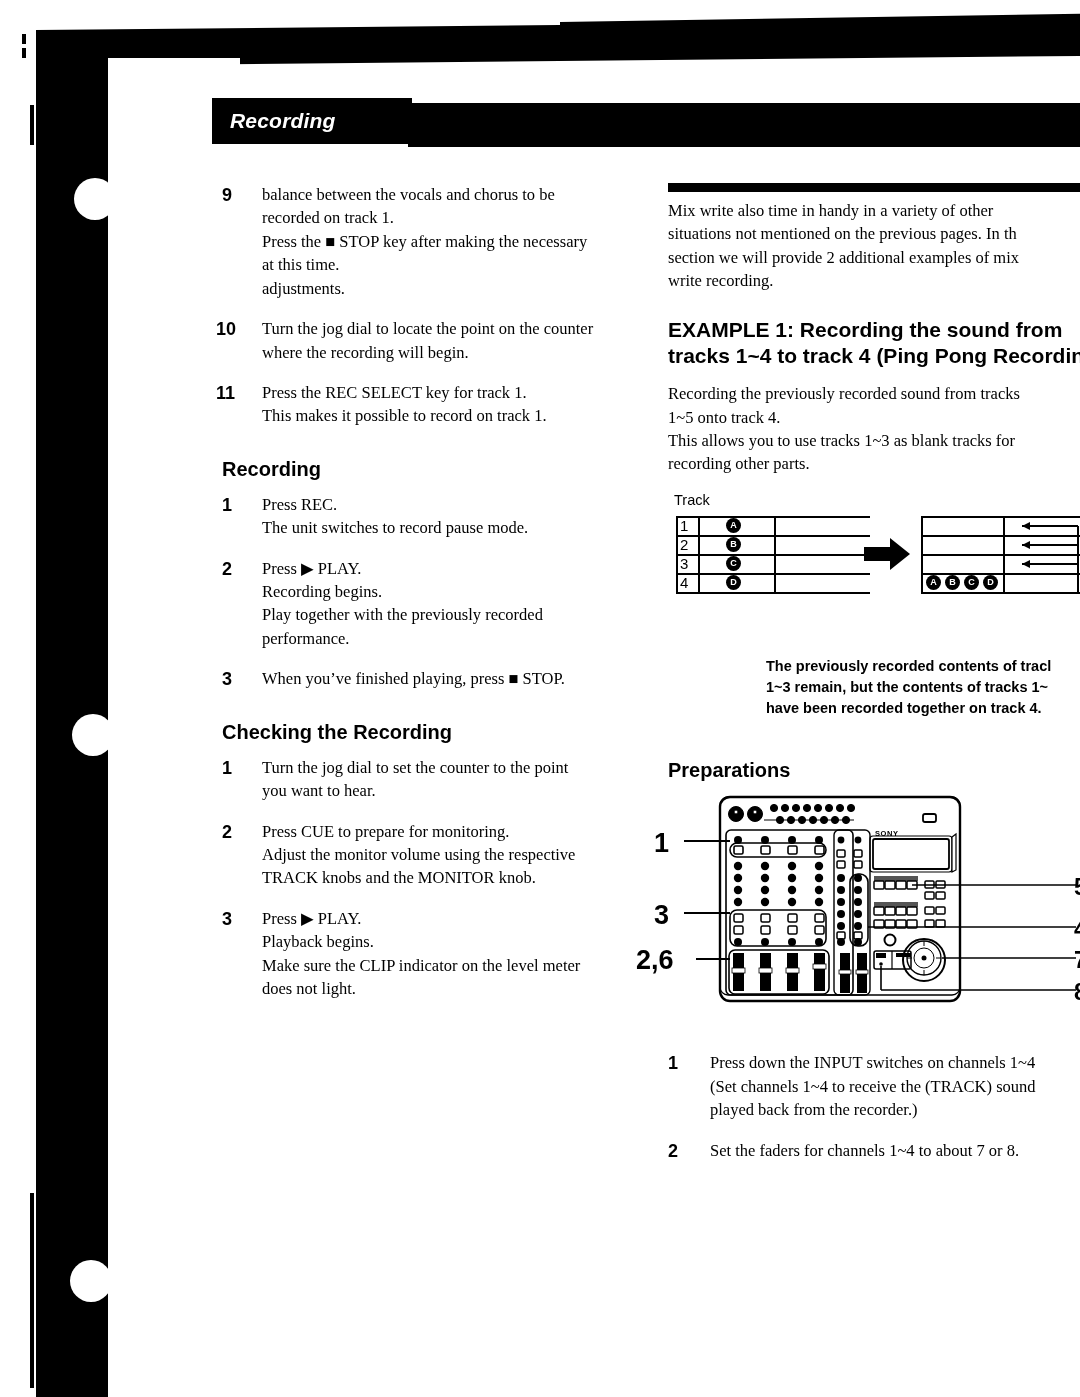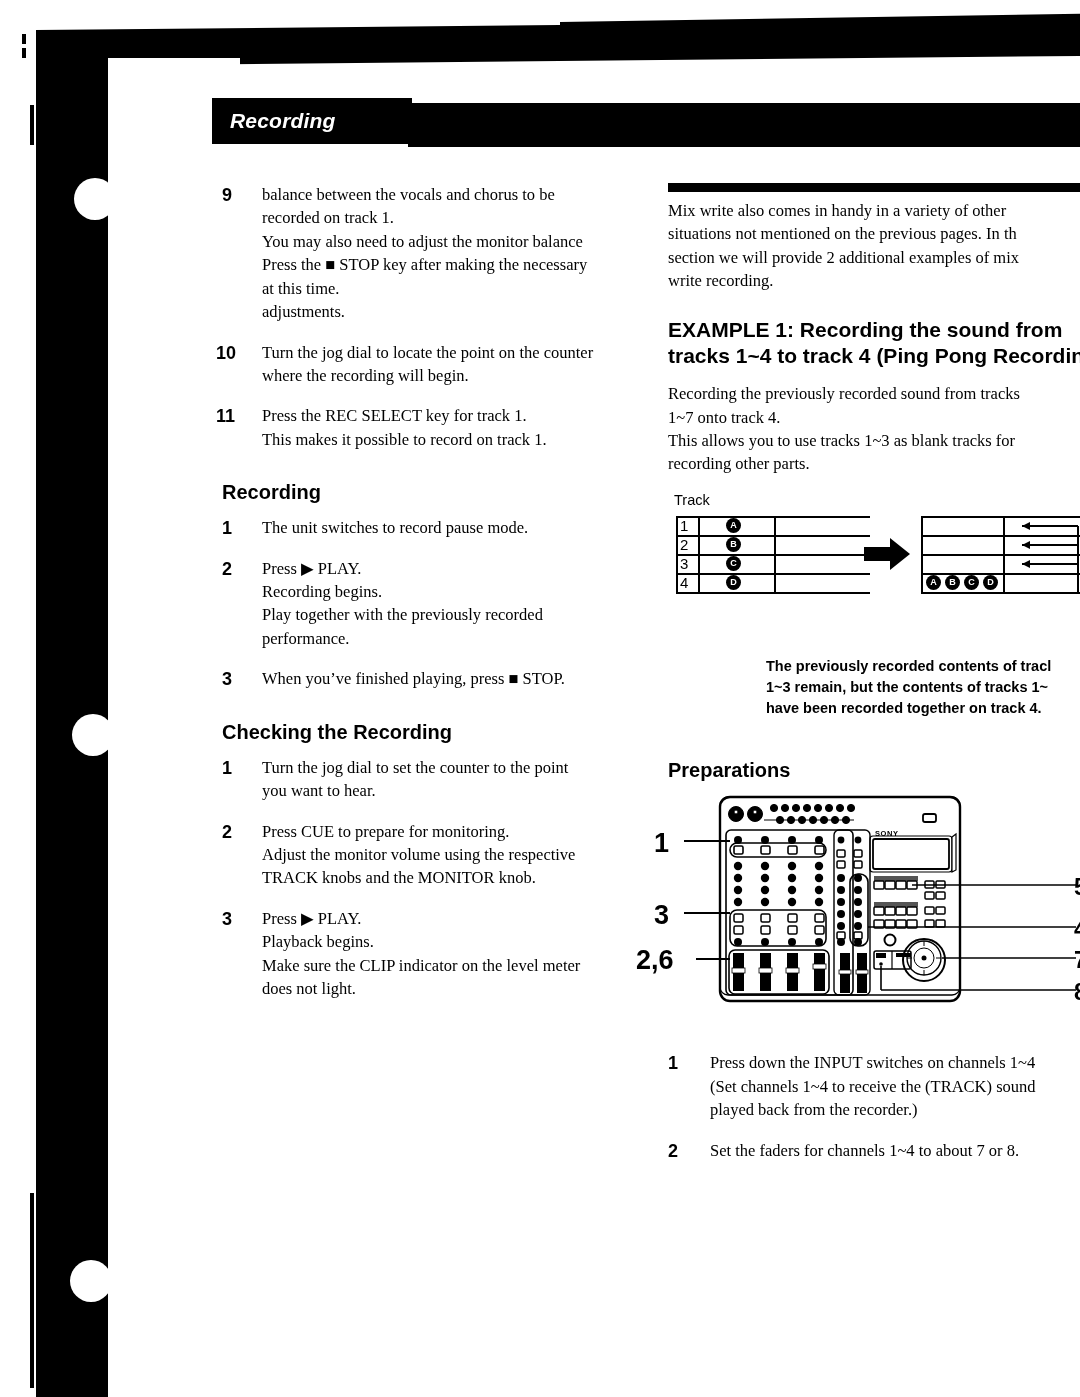--- a/index.html
+++ b/index.html
@@ -234,21 +234,20 @@
     <span class="banner-label">Recording</span>
   </div>
   <div class="banner-wedge-b"></div>
 
   <div class="col-left">
 
     <div class="step">
       <span class="num">9</span>
       <p>balance between the vocals and chorus to be</p>
       <p>recorded on track 1.</p>
-      <p>You may also need to adjust the monitor balance</p>
       <p>Press the ■ STOP key after making the necessary</p>
       <p>at this time.</p>
       <p>adjustments.</p>
     </div>
 
     <div class="step">
       <span class="num wide">10</span>
       <p>Turn the jog dial to locate the point on the counter</p>
       <p>where the recording will begin.</p>
     </div>
@@ -256,20 +255,21 @@
     <div class="step">
       <span class="num wide">11</span>
       <p>Press the REC SELECT key for track 1.</p>
       <p>This makes it possible to record on track 1.</p>
     </div>
 
     <h2 class="sub-head">Recording</h2>
 
     <div class="step">
       <span class="num">1</span>
+      <p>Press REC.</p>
       <p>The unit switches to record pause mode.</p>
     </div>
 
     <div class="step">
       <span class="num">2</span>
       <p>Press ▶ PLAY.</p>
       <p>Recording begins.</p>
       <p>Play together with the previously recorded</p>
       <p>performance.</p>
     </div>
@@ -302,34 +302,34 @@
       <p>does not light.</p>
     </div>
 
   </div>
 
   <div class="col-right">
 
     <div class="rule-thick"></div>
 
     <p class="body-par">
-      <span>Mix write also comes in handy in a variety of other</span><br>
+      <span>Mix write also time in handy in a variety of other</span><br>
       <span>situations not mentioned on the previous pages. In th</span><br>
       <span>section we will provide 2 additional examples of mix</span><br>
       <span>write recording.</span>
     </p>
 
     <h2 class="example-head">
       <span>EXAMPLE 1: Recording the sound from</span><br>
       <span>tracks 1~4 to track 4 (Ping Pong Recording</span>
     </h2>
 
     <p class="body-par">
       <span>Recording the previously recorded sound from tracks</span><br>
-      <span>1~7 onto track 4.</span><br>
+      <span>1~5 onto track 4.</span><br>
       <span>This allows you to use tracks 1~3 as blank tracks for</span><br>
       <span>recording other parts.</span>
     </p>
 
     <div class="track-diagram">
       <span class="track-label">Track</span>
 
       <div>
         <div class="hline" style="left:8px; top:24px; width:194px;"></div>
         <div class="hline" style="left:8px; top:43px; width:194px;"></div>

